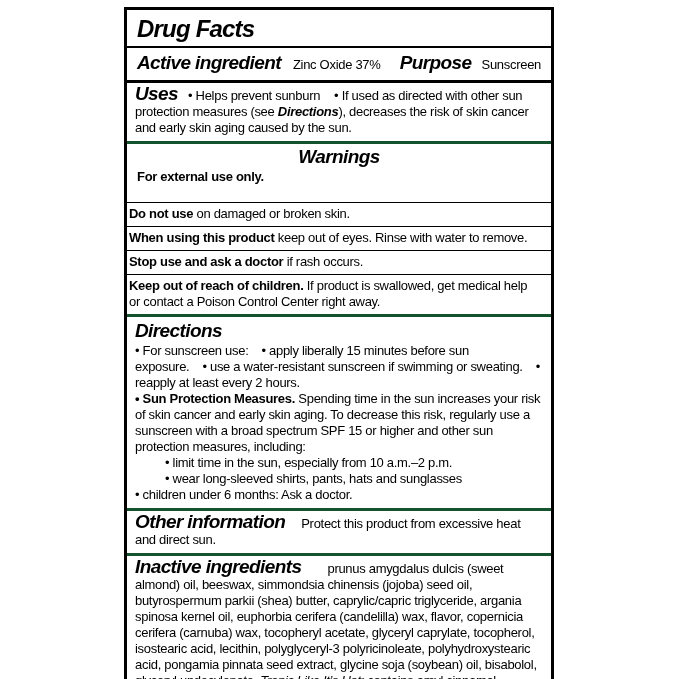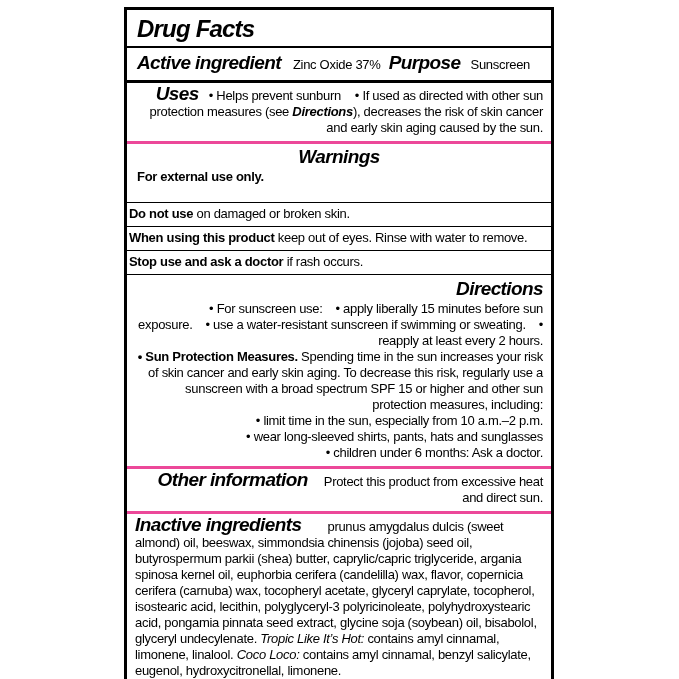--- a/index.html
+++ b/index.html
@@ -14,21 +14,21 @@
     left: 124px; top: 7px;
     width: 430px;
   }
   .main-box {
     border: 3px solid #000;
     background: #fff;
   }
   .sec {
     padding: 3px 8px 5px 8px;
   }
-  .rule-thick { border-bottom: 3px solid #ec4899; text-align: right; }
+  .rule-thick { border-bottom: 3px solid #14532d; }
   .rule-thin  { border-bottom: 1.5px solid #000; }
 
   .title {
     font-size: 24px;
     font-weight: bold;
     font-style: italic;
     letter-spacing: -0.8px;
     padding: 5px 10px 3px 10px;
     border-bottom: 2px solid #000;
   }
@@ -44,21 +44,21 @@
     line-height: 16px;
   }
   .bold { font-weight: bold; }
   .bold-italic { font-weight: bold; font-style: italic; }
   .italic { font-style: italic; }
 
   
   .active-row {
     display: flex;
     align-items: baseline;
-    padding: 4px 21px 6px 10px;
+    padding: 4px 10px 6px 10px;
     border-bottom: 3px solid #000;
   }
   .active-row .val { margin-left: 12px; }
   .active-row .purpose-group { margin-left: auto; display: flex; align-items: baseline; }
   .active-row .purpose-group .val { margin-left: 10px; }
 
   
   .uses-body .head-lg { margin-right: 10px; }
   .uses-b1 { margin-right: 14px; }
 
@@ -98,20 +98,21 @@
     <div class="sec rule-thick uses-body body-txt">
       <span class="head-lg">Uses</span><span class="body-seg uses-b1">• Helps prevent sunburn</span><span class="body-seg"><span>• If used as directed with other sun protection measures (see </span><span class="bold-italic">Directions</span><span>), decreases the risk of skin cancer and early skin aging caused by the sun.</span></span>
     </div>
 
     <div>
       <div class="warn-head head-lg">Warnings</div>
       <div class="warn-line body-txt bold rule-thin">For external use only.</div>
       <div class="warn-entry body-txt rule-thin"><span class="bold">Do not use</span><span> on damaged or broken skin.</span></div>
       <div class="warn-entry body-txt rule-thin"><span class="bold">When using this product</span><span> keep out of eyes. Rinse with water to remove.</span></div>
       <div class="warn-entry body-txt rule-thin"><span class="bold">Stop use and ask a doctor</span><span> if rash occurs.</span></div>
+      <div class="warn-entry body-txt rule-thick"><span class="bold">Keep out of reach of children.</span><span> If product is swallowed, get medical help or contact a Poison Control Center right away.</span></div>
     </div>
 
     <div class="sec rule-thick">
       <div class="dir-head head-lg">Directions</div>
       <div class="body-txt">
         <span class="dir-seg">• For sunscreen use:</span><span class="dir-seg">• apply liberally 15 minutes before sun exposure.</span><span class="dir-seg">• use a water-resistant sunscreen if swimming or sweating.</span><span class="dir-seg">• reapply at least every 2 hours.</span>
       </div>
       <div class="body-txt"><span class="bold">• Sun Protection Measures.</span><span> Spending time in the sun increases your risk of skin cancer and early skin aging. To decrease this risk, regularly use a sunscreen with a broad spectrum SPF 15 or higher and other sun protection measures, including:</span></div>
       <div class="body-txt dir-sub">• limit time in the sun, especially from 10 a.m.–2 p.m.</div>
       <div class="body-txt dir-sub">• wear long-sleeved shirts, pants, hats and sunglasses</div>

